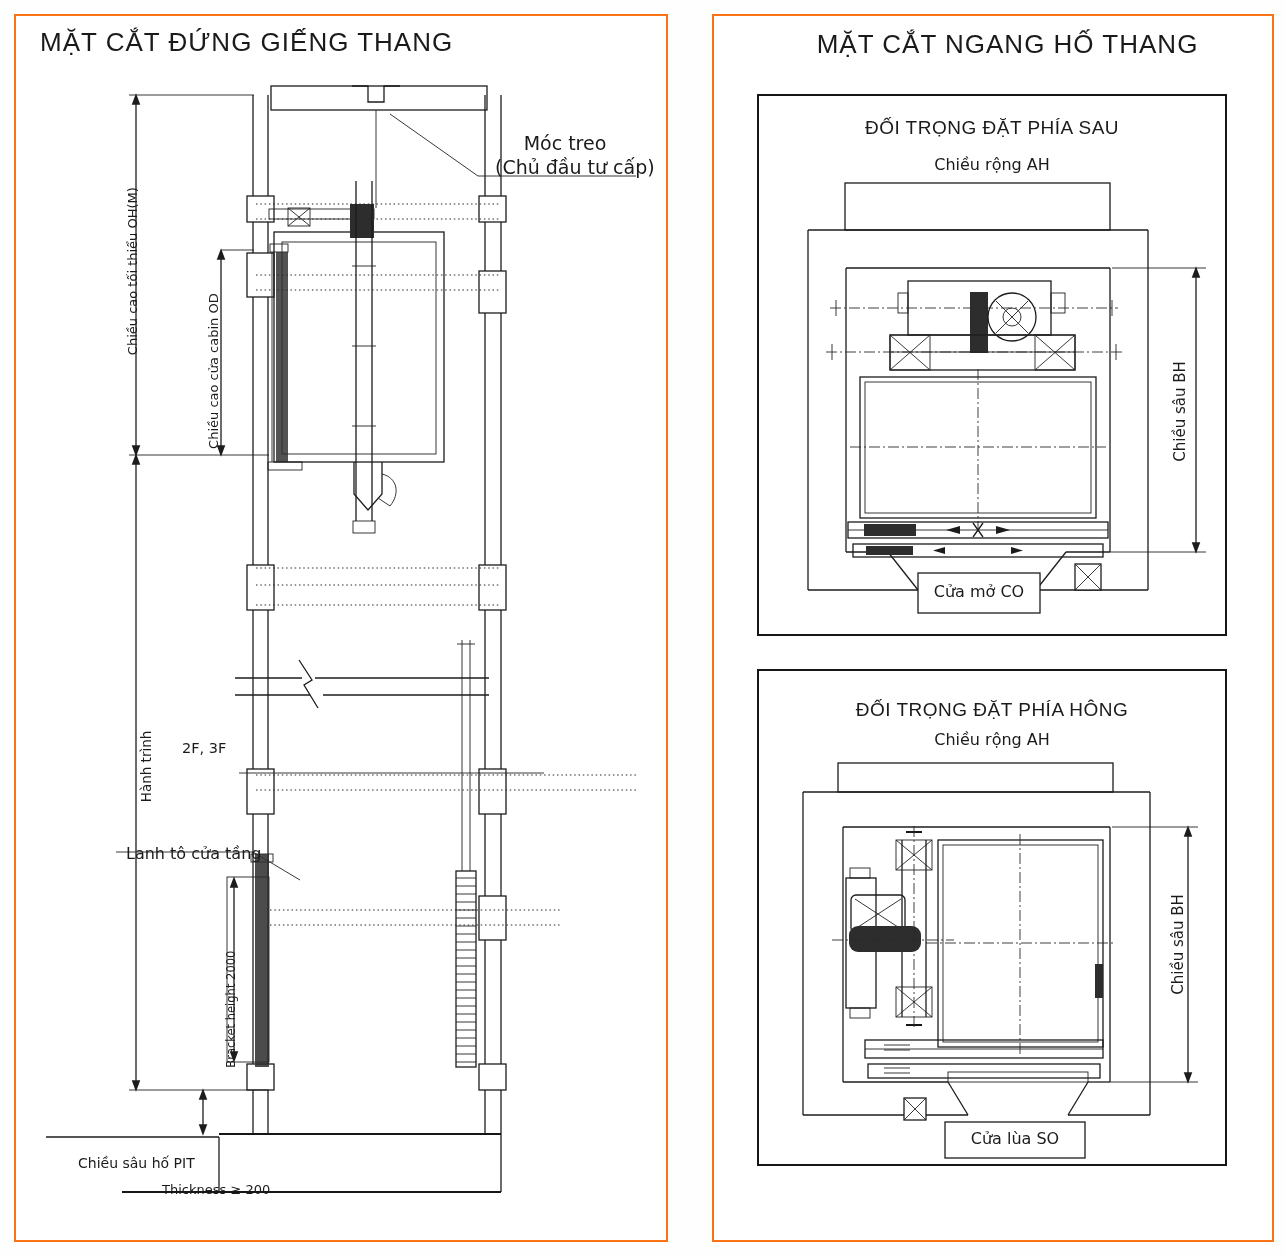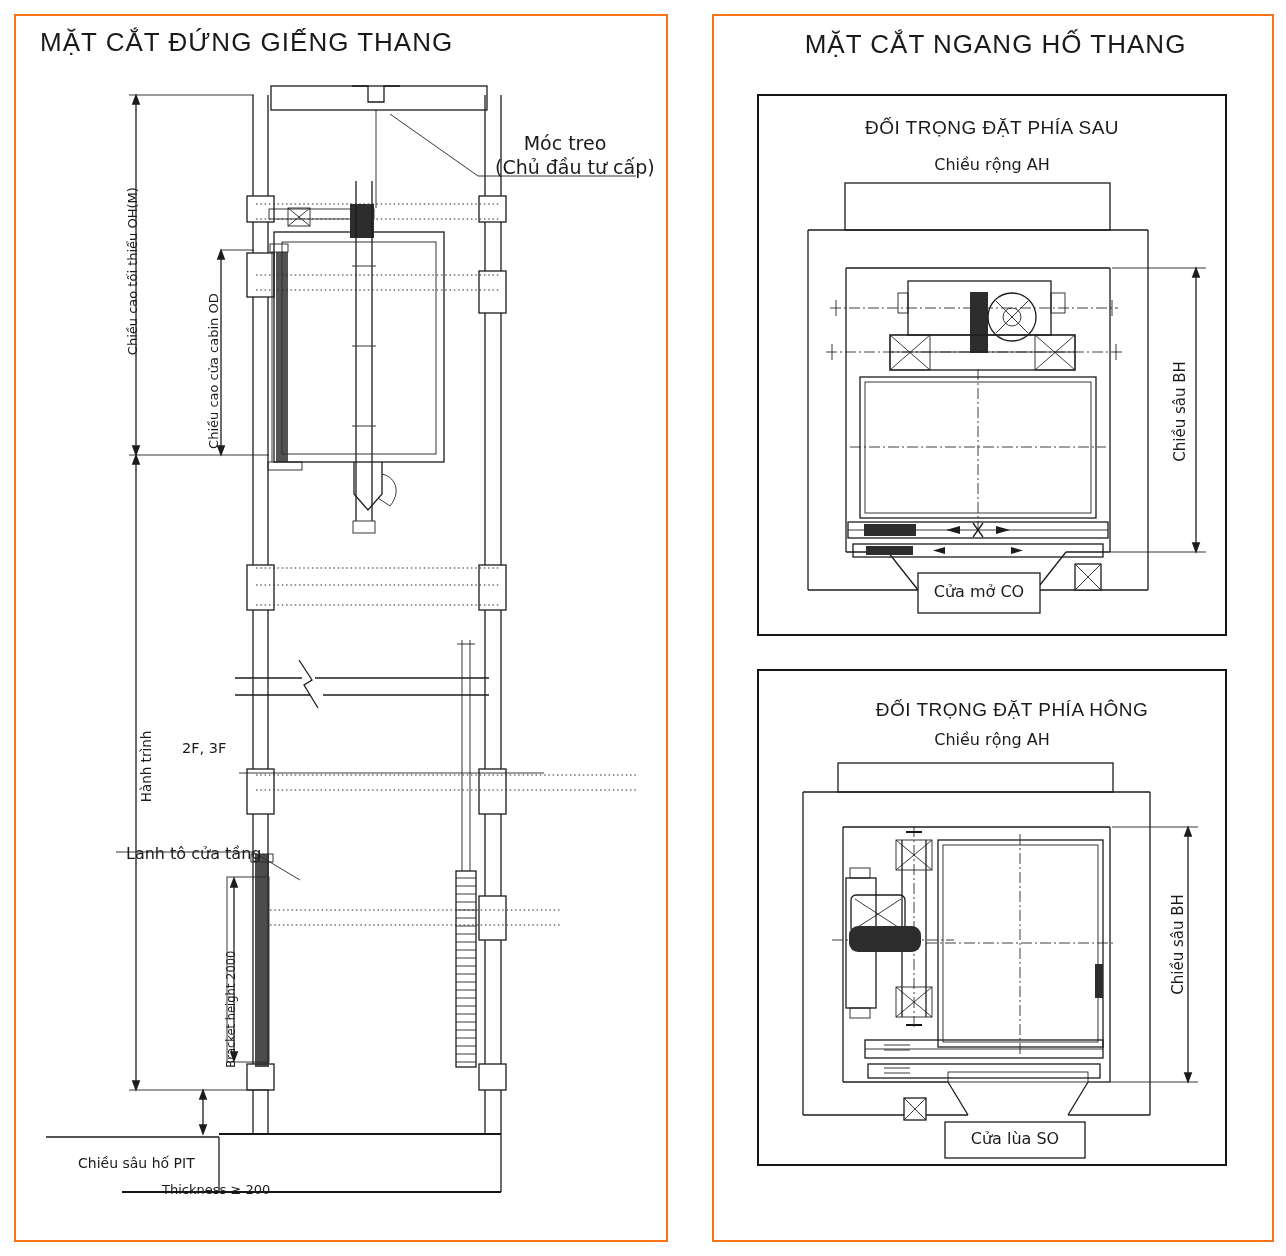--- a/index.html
+++ b/index.html
@@ -287,25 +287,25 @@
         <line class="thin" x1="190" y1="1104" x2="212" y2="1082"></line>
 
         <line class="thin" x1="398" y1="811" x2="484" y2="811"></line>
         <line class="thin" x1="396" y1="1066" x2="484" y2="1066"></line>
         <line class="ln" x1="474" y1="815" x2="474" y2="1062" marker-start="url(#arR)" marker-end="url(#arR)"></line>
 
         <rect class="wht" x="231" y="1106" width="140" height="36" stroke="#1c1c1c" stroke-width="1.3"></rect>
       </g>
     </svg>
 
-    <div class="lbl ttl c" style="left:4px;top:12px;width:555px;">MẶT CẮT NGANG HỐ THANG</div>
+    <div class="lbl ttl c" style="left:16px;top:12px;width:555px;">MẶT CẮT NGANG HỐ THANG</div>
 
     <div class="lbl sub c" style="left:44px;top:100px;width:468px;">ĐỐI TRỌNG ĐẶT PHÍA SAU</div>
     <div class="lbl c" style="left:44px;top:139px;width:468px;font-size:16px;">Chiều rộng AH</div>
     <div class="lbl rot c" style="left:406px;top:386px;width:120px;font-size:15px;">Chiều sâu BH</div>
     <div class="lbl c" style="left:204px;top:566px;width:122px;font-size:16px;">Cửa mở CO</div>
 
-    <div class="lbl sub c" style="left:44px;top:682px;width:468px;padding-left:20px;">ĐỐI TRỌNG ĐẶT PHÍA HÔNG</div>
+    <div class="lbl sub c" style="left:44px;top:682px;width:468px;">ĐỐI TRỌNG ĐẶT PHÍA HÔNG</div>
     <div class="lbl c" style="left:44px;top:714px;width:468px;font-size:16px;">Chiều rộng AH</div>
     <div class="lbl rot c" style="left:404px;top:919px;width:120px;font-size:15px;">Chiều sâu BH</div>
     <div class="lbl c" style="left:231px;top:1113px;width:140px;font-size:16px;">Cửa lùa SO</div>
   </section>
 </div>
 
 </body></html>

